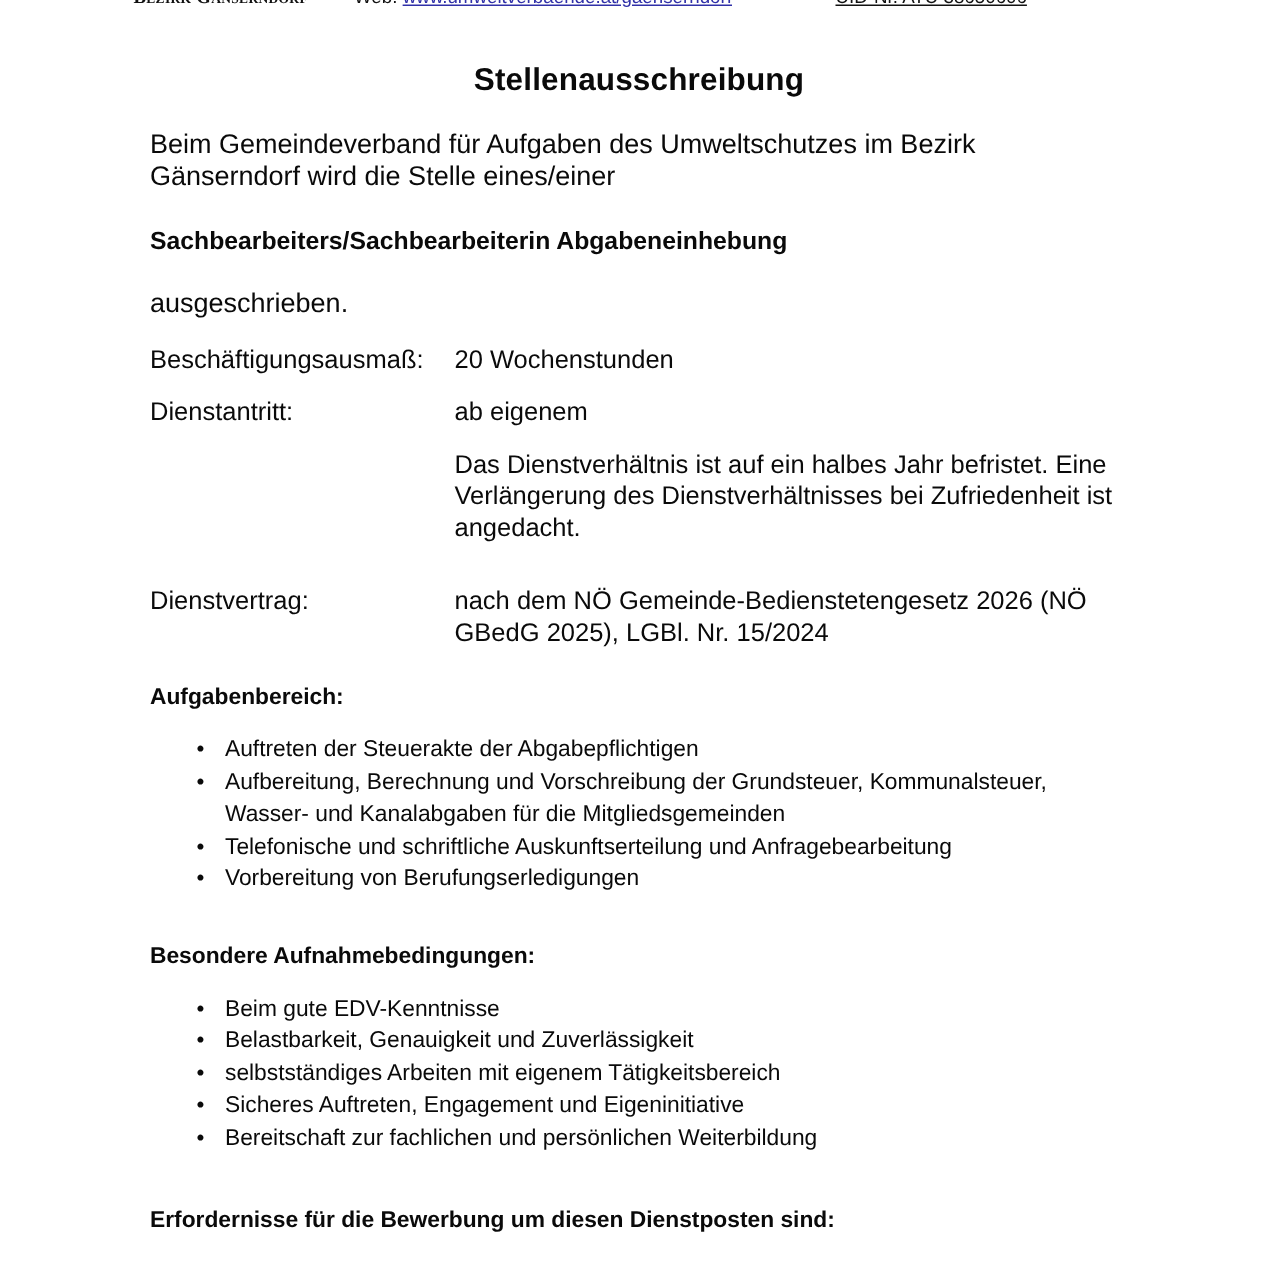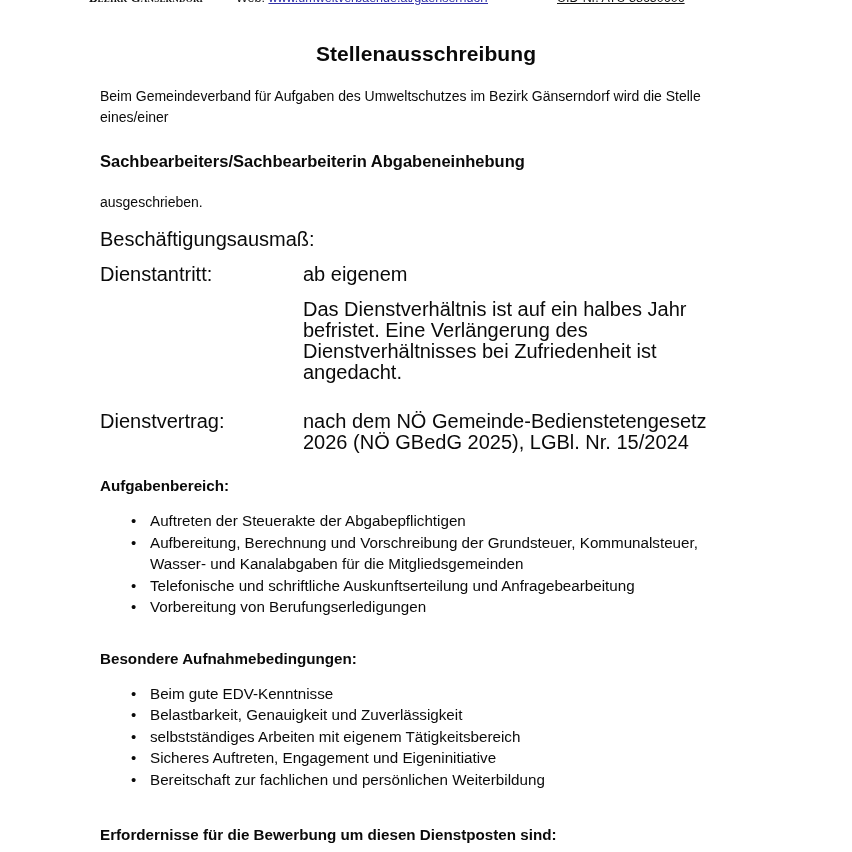--- a/index.html
+++ b/index.html
@@ -76,21 +76,21 @@
     font-size: 21px;
     font-weight: bold;
     text-align: center;
     line-height: 28px;
     letter-spacing: 0.1px;
   }
 
   p.para {
     margin: 0;
     padding: 0;
-    font-size: 14px;
+    font-size: 18px;
     line-height: 21px;
   }
 
   h2.job-title {
     margin: 0;
     padding: 0;
     font-size: 16.5px;
     font-weight: bold;
     text-align: left;
     line-height: 22px;
@@ -109,21 +109,21 @@
   .sp-16 { height: 16px; }
   .sp-18 { height: 18px; }
   .sp-20 { height: 20px; }
   .sp-22 { height: 22px; }
   .sp-30 { height: 30px; }
   .sp-34 { height: 34px; }
 
   
   .kv-row {
     display: flex;
-    font-size: 20px;
+    font-size: 17px;
     line-height: 21px;
   }
   .kv-label {
     width: 203px;
     flex: 0 0 203px;
   }
   .kv-value {
     flex: 1 1 auto;
   }
 
@@ -175,20 +175,21 @@
     <div class="sp-20"></div>
 
     <p class="para">ausgeschrieben.</p>
 
     <div class="sp-16"></div>
 
     <div>
 
       <div class="kv-row">
         <div class="kv-label">Beschäftigungsausmaß:</div>
+        <div class="kv-value">20 Wochenstunden</div>
       </div>
 
       <div class="sp-14"></div>
 
       <div class="kv-row">
         <div class="kv-label">Dienstantritt:</div>
         <div class="kv-value">ab eigenem</div>
       </div>
 
       <div class="sp-14"></div>

